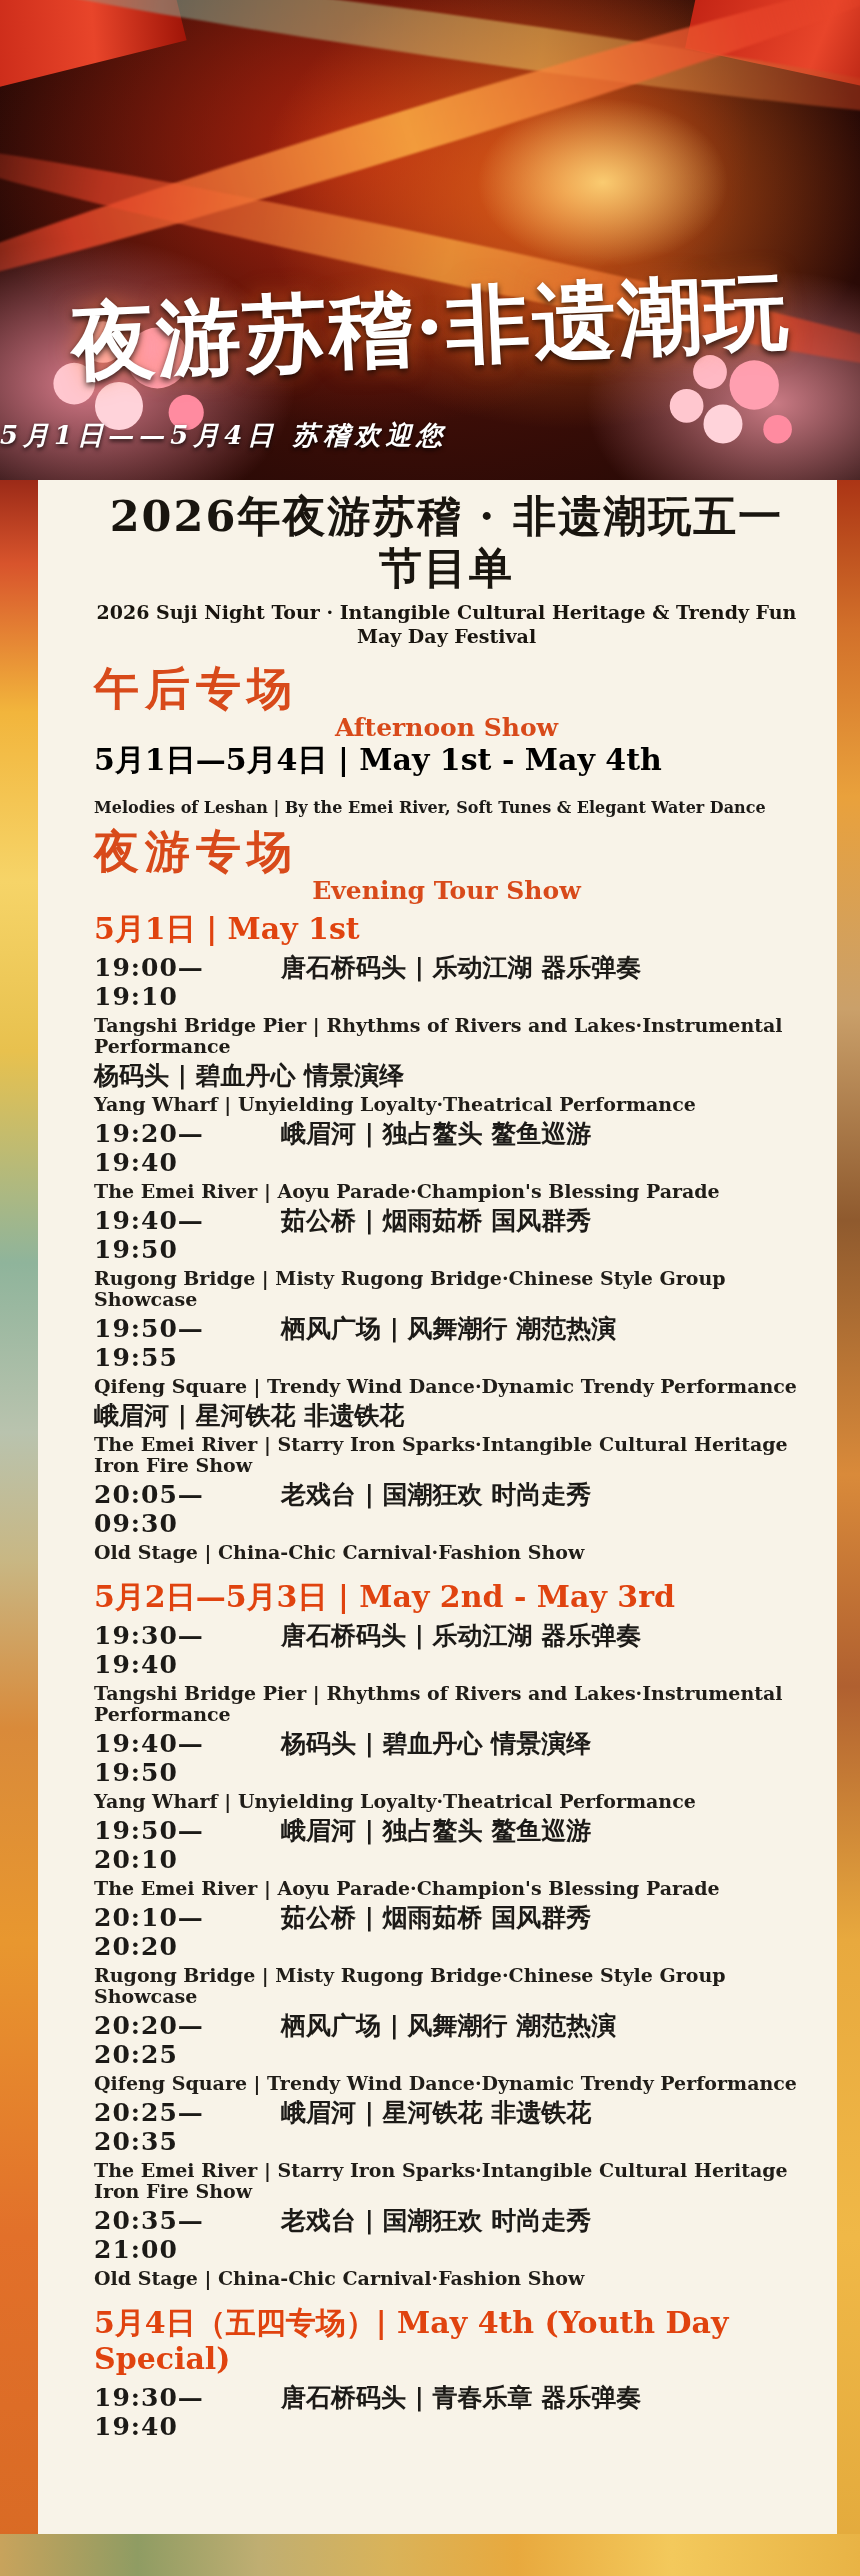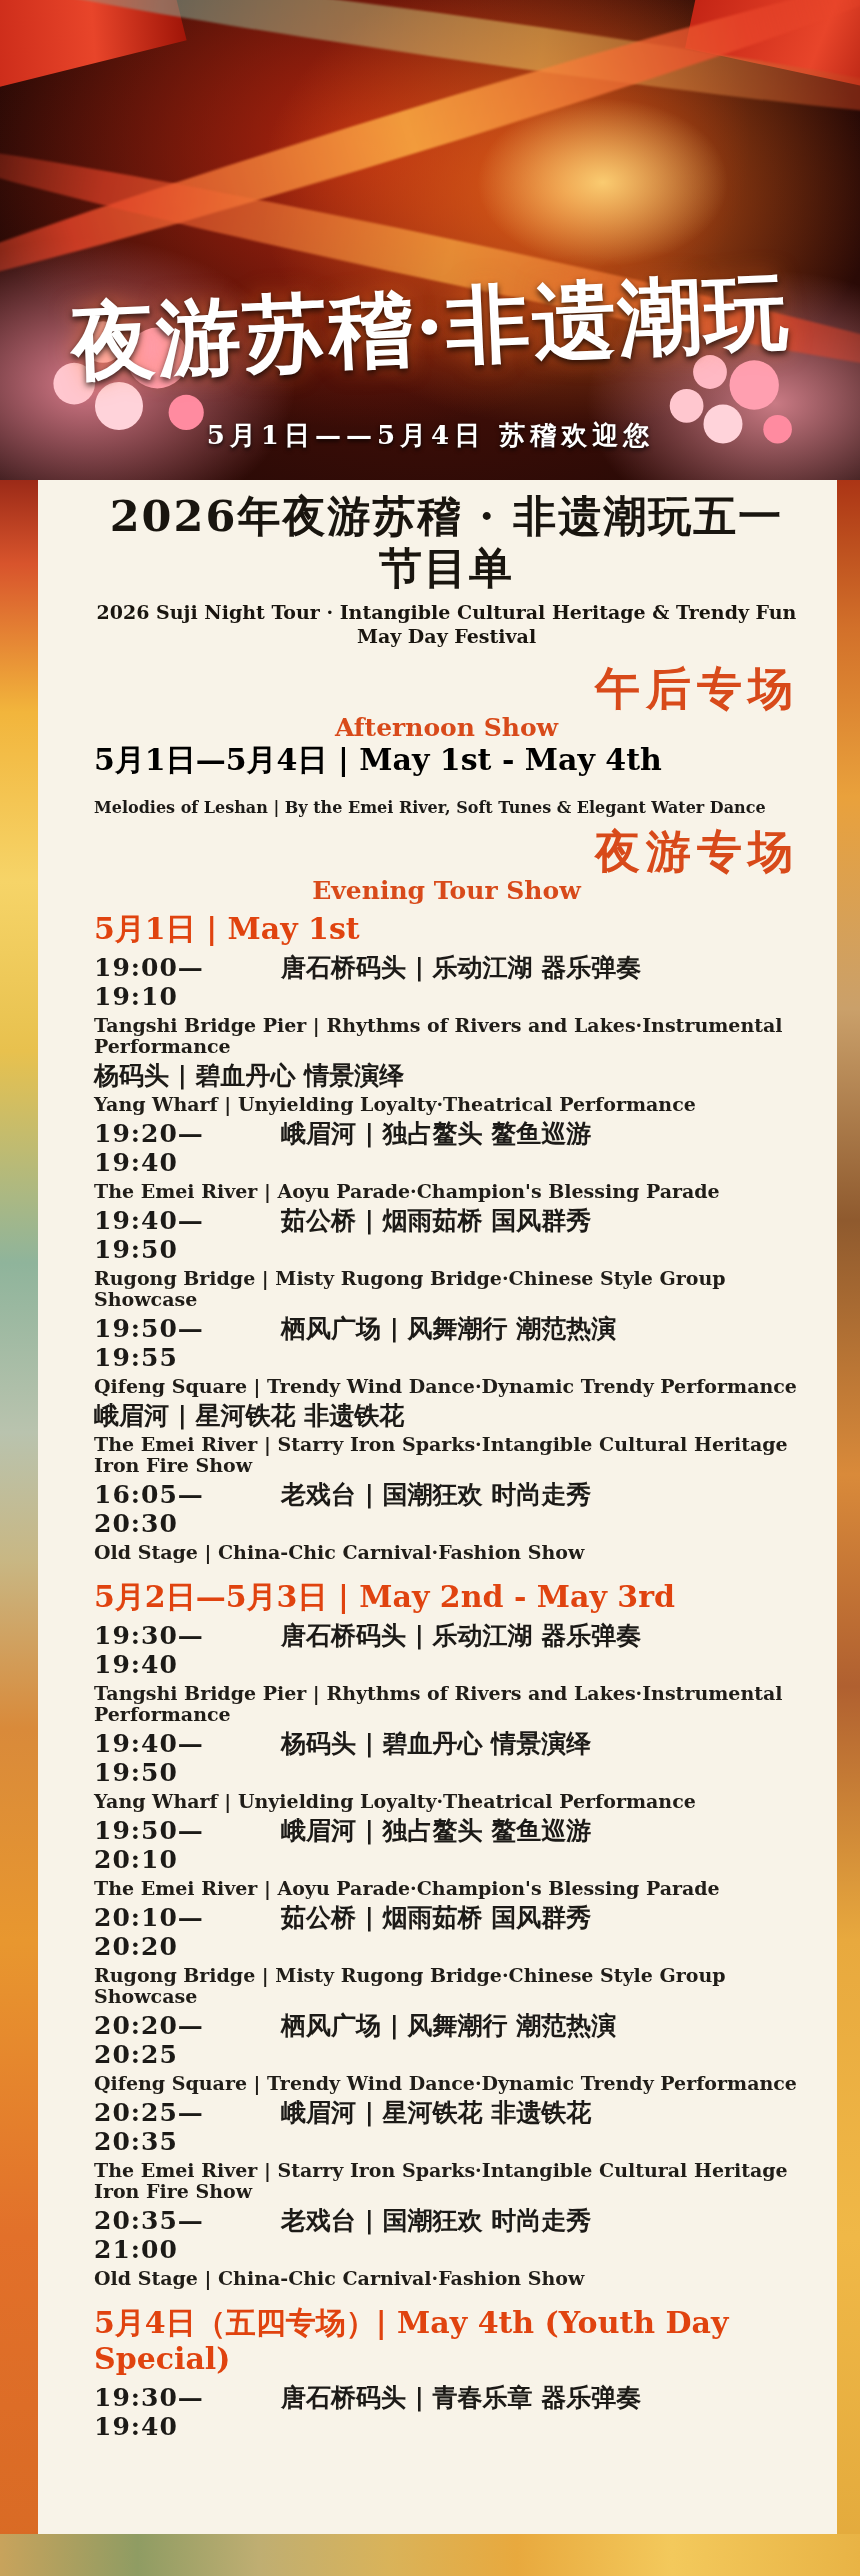--- a/index.html
+++ b/index.html
@@ -34,29 +34,29 @@
   .blossom{position:absolute;width:26px;height:26px;border-radius:50%;background:#ffb9c4;
     box-shadow:34px 10px 0 6px #ff9fb0, 10px 40px 0 2px #ffd3da, 52px 44px 0 -2px #ff8ba0, -18px 26px 0 0 #ffc7cf;}
   .b1{left:90px;top:329px;transform:scale(1.6);}
   .b2{left:697px;top:359px;transform:scale(1.3);}
   .corner{position:absolute;width:219px;height:90px;background:linear-gradient(100deg,#c22314,#e8452a 60%,#a01508);}
   .c1{left:-40px;top:-22px;transform:rotate(-14deg);}
   .c2{right:-50px;top:-18px;transform:rotate(12deg);}
   .hero-title{position:absolute;left:0;right:0;top:271px;text-align:center;color:#fff;
     font-size:84px;font-weight:900;letter-spacing:2px;transform:rotate(-2.5deg);
     text-shadow:0 3px 6px rgba(0,0,0,.75),0 0 22px rgba(255,120,40,.55);}
-  .hero-sub{position:absolute;left:0;right:0;top:418px;text-align:center;color:#fff;
-    font-size:26px;font-weight:700;letter-spacing:5px;text-shadow:0 2px 4px rgba(0,0,0,.85);}
+  .hero-sub{position:absolute;left:0;right:0;top:418px;color:#fff;
+    font-size:26px;font-weight:700;letter-spacing:5px;text-shadow:0 2px 4px rgba(0,0,0,.85);font-style:italic;}
 
   
   .card{position:absolute;left:38px;right:24px;top:480px;bottom:42px;background:#f8f3e8;
     overflow:hidden;padding:10px 38px 0 56px;box-sizing:border-box;color:#1c1a17;}
   .t-zh{font-size:43px;line-height:52px;font-weight:900;text-align:center;letter-spacing:2px;color:#19150f;}
   .t-en{font-size:19px;line-height:24px;font-weight:700;text-align:center;margin-top:6px;color:#19150f;}
-  .sec-zh{font-size:45px;line-height:50px;font-weight:900;text-align:right;letter-spacing:6px;color:#d84a1a;margin-top:16px;}
+  .sec-zh{font-size:45px;line-height:50px;font-weight:900;text-align:left;letter-spacing:6px;color:#d84a1a;margin-top:16px;}
   .sec-en{font-size:25px;line-height:28px;font-weight:700;text-align:center;color:#d84a1a;}
   .date-head{font-size:30px;line-height:36px;font-weight:900;color:#000000;}
   .aft-zh{font-size:25px;line-height:30px;font-weight:900;margin-top:8px;}
   .aft-en{font-size:16px;line-height:23px;font-weight:700;margin-top:18px;}
   .sec2-zh{margin-top:8px;}
   .day-head{font-size:30px;line-height:36px;font-weight:900;color:#e0430f;margin-top:16px;margin-bottom:6px;}
   .day:first-child .day-head{margin-top:6px;}
   .item{margin-bottom:4px;}
   .zh{display:flex;font-size:25px;line-height:29px;font-weight:900;}
   .time{width:187px;flex:0 0 auto;letter-spacing:1px;}
@@ -134,21 +134,21 @@
             <div class="en">Qifeng Square | Trendy Wind Dance·Dynamic Trendy Performance</div>
           </div>
           <div class="item">
             <div class="zh">
               <span>峨眉河 | 星河铁花  非遗铁花</span>
             </div>
             <div class="en">The Emei River | Starry Iron Sparks·Intangible Cultural Heritage Iron Fire Show</div>
           </div>
           <div class="item">
             <div class="zh">
-              <span class="time">16:05—20:30</span>
+              <span class="time">20:05—09:30</span>
               <span>老戏台 | 国潮狂欢  时尚走秀</span>
             </div>
             <div class="en">Old Stage | China-Chic Carnival·Fashion Show</div>
           </div>
         </div>
         <div class="day">
           <div class="day-head">5月2日—5月3日 | May 2nd - May 3rd</div>
           <div class="item">
             <div class="zh">
               <span class="time">19:30—19:40</span>

